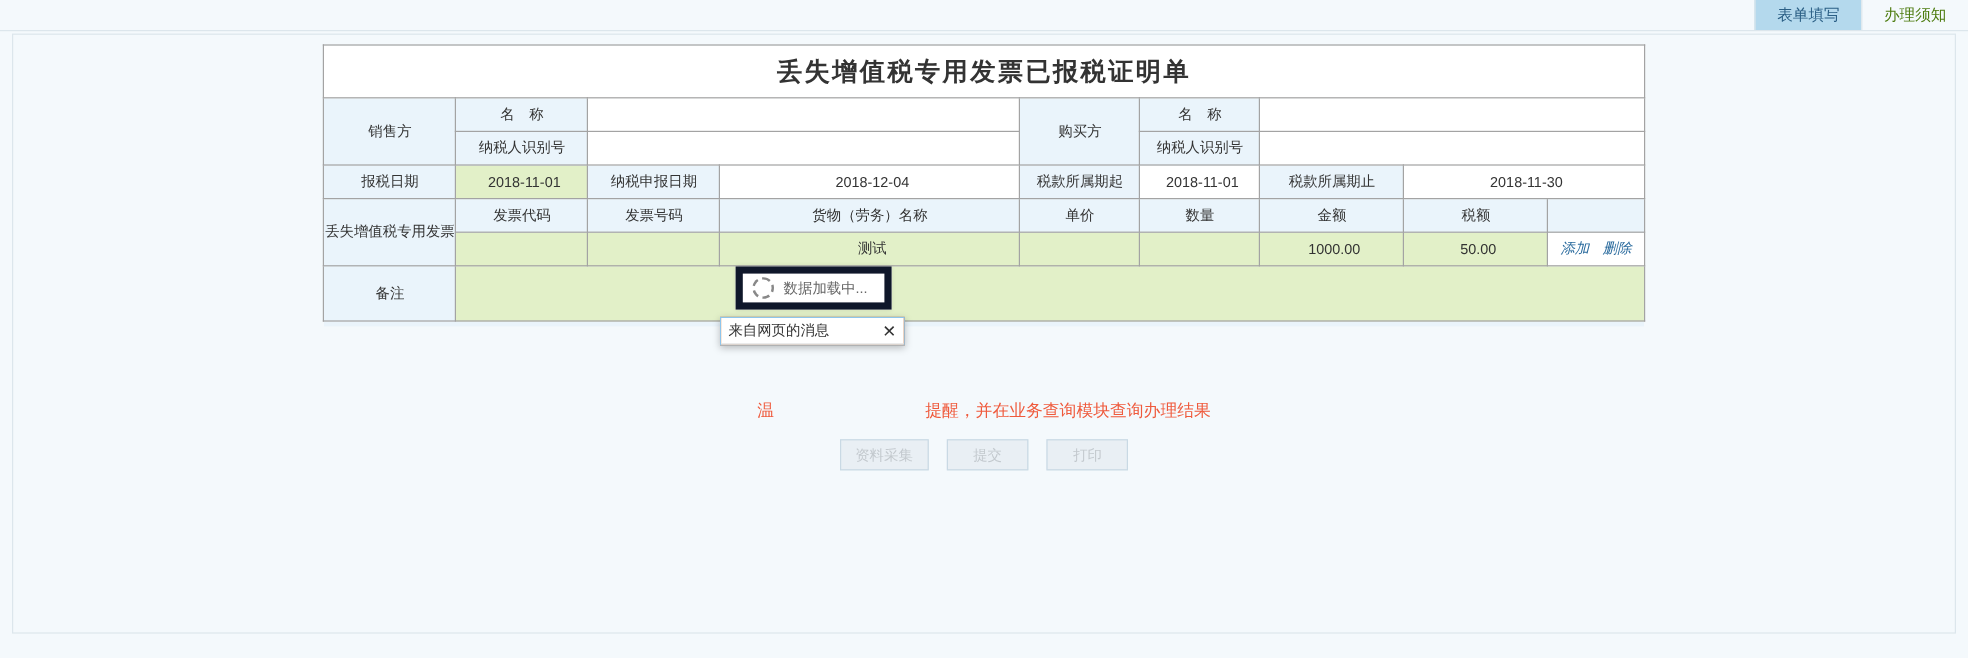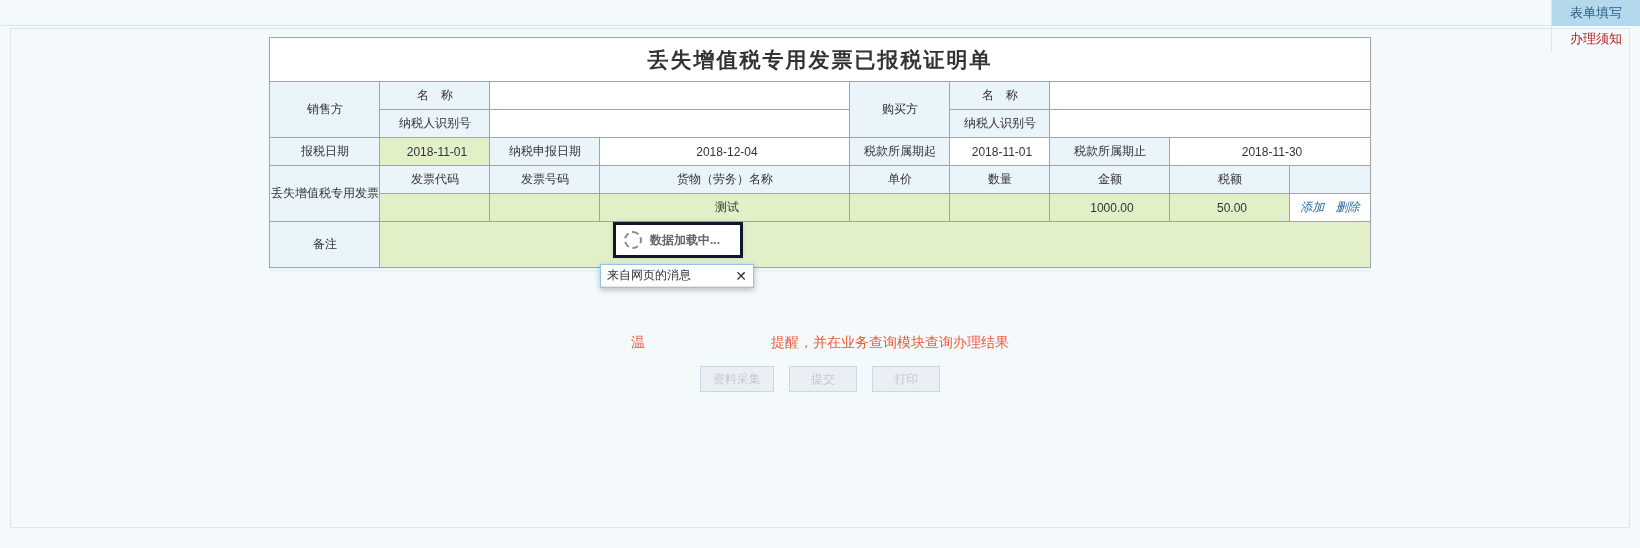--- a/index.html
+++ b/index.html
@@ -17,26 +17,26 @@
 
   
   .topbar {
     height: 26px;
     background: #f4f9fc;
     border-bottom: 1px solid #dce6ec;
     display: flex;
     justify-content: flex-end;
     align-items: stretch;
   }
-  .toptabs { display: flex; flex-direction: column; }
+  .toptabs { display: flex; }
   .toptab {
     padding: 0 18px;
     line-height: 26px;
     font-size: 13px;
-    color: #b91c1c;
+    color: #4d7c0f;
     cursor: pointer;
     border-left: 1px solid #dce6ec;
   }
   .toptab.active {
     background: #b4d9ed;
     color: #2b5f85;
   }
 
   
   .outer {
@@ -110,26 +110,25 @@
   }
 
   
   .loading-toast {
     position: absolute;
     left: 613px;
     top: 222px;
     width: 130px;
     height: 36px;
     background: #fff;
-    border: 3px solid #0f172a;
+    border: 6px solid #0f172a;
     display: flex;
     align-items: center;
     padding: 0 8px;
     box-shadow: 0 0 4px rgba(0,0,0,0.1);
-    font-weight: bold;
   }
   .spinner {
     width: 18px; height: 18px;
     border: 2px dashed #888;
     border-radius: 50%;
     margin-right: 8px;
   }
   .loading-toast span { color: #666; font-size: 12px; }
 
   

